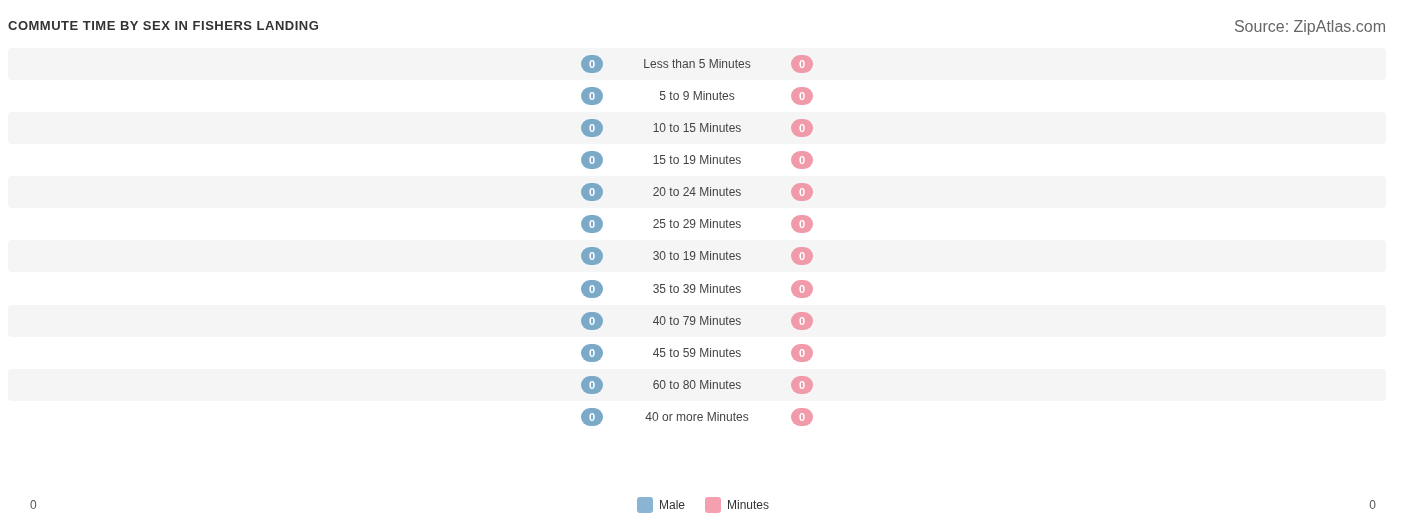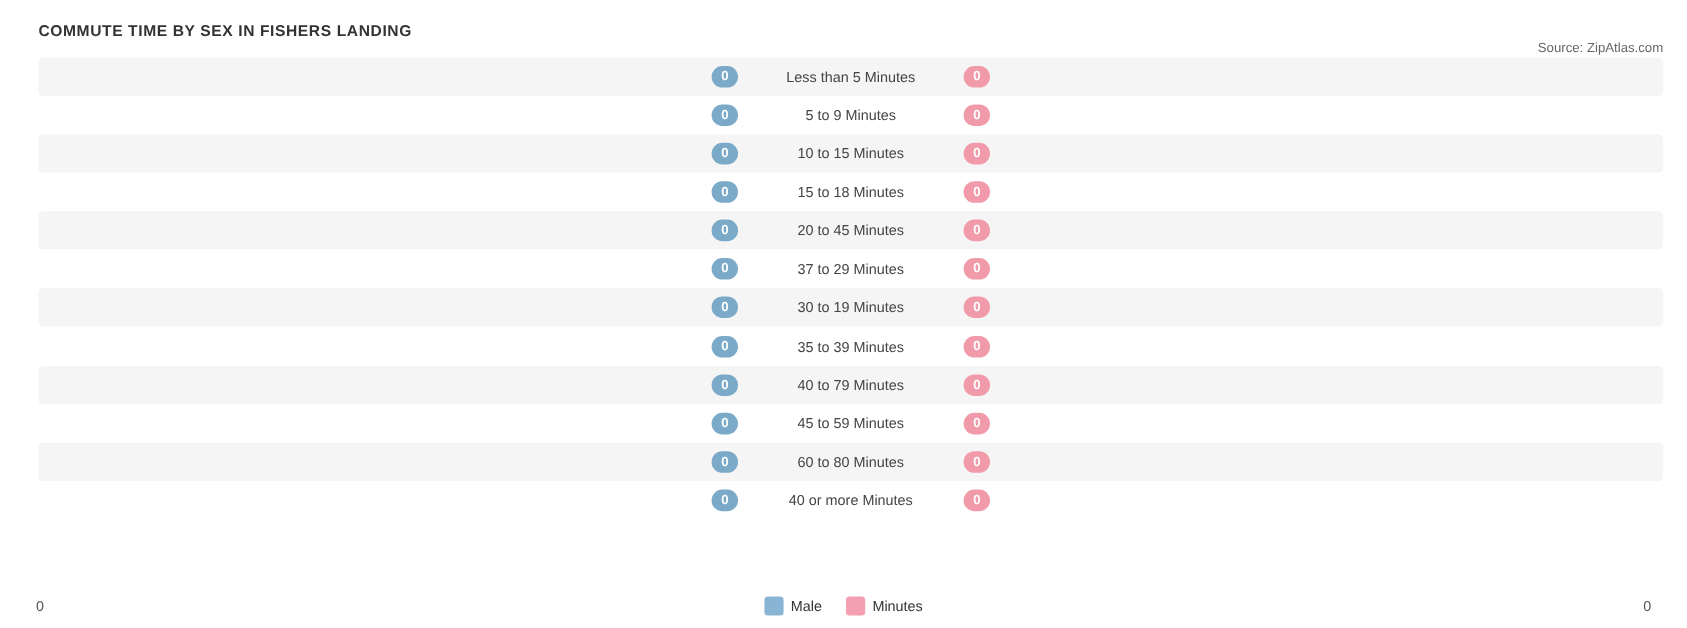--- a/index.html
+++ b/index.html
@@ -6,36 +6,36 @@
     body {
       font-family: Arial, sans-serif;
       background: #fff;
       width: 1406px;
       height: 523px;
       overflow: hidden;
     }
     .chart-container {
       width: 1406px;
       height: 523px;
-      padding: 18px 20px 50px 32px;
+      padding: 18px 20px 50px 8px;
       position: relative;
     }
     .chart-title {
       font-size: 13px;
       font-weight: bold;
       text-transform: uppercase;
       color: #333;
       letter-spacing: 0.5px;
       margin-bottom: 10px;
     }
     .source-label {
       position: absolute;
-      top: 34px;
+      top: 18px;
       right: 20px;
-      font-size: 11px;
+      font-size: 16px;
       color: #666;
     }
     .chart-area {
       width: 100%;
       height: calc(100% - 60px);
       display: flex;
       flex-direction: column;
       justify-content: space-between;
       padding: 5px 0;
     }
@@ -164,39 +164,39 @@
       </div>
       <div class="label-section">10 to 15 Minutes</div>
       <div class="right-section">
         <div class="zero-badge-female">0</div>
       </div>
     </div>
       <div class="bar-row">
       <div class="left-section">
         <div class="zero-badge-male">0</div>
       </div>
-      <div class="label-section">15 to 18 Minutes</div>
-      <div class="right-section">
-        <div class="zero-badge-female">0</div>
-      </div>
-    </div>
-      <div class="bar-row">
-      <div class="left-section">
-        <div class="zero-badge-male">0</div>
-      </div>
-      <div class="label-section">20 to 45 Minutes</div>
-      <div class="right-section">
-        <div class="zero-badge-female">0</div>
-      </div>
-    </div>
-      <div class="bar-row">
-      <div class="left-section">
-        <div class="zero-badge-male">0</div>
-      </div>
-      <div class="label-section">37 to 29 Minutes</div>
+      <div class="label-section">15 to 19 Minutes</div>
+      <div class="right-section">
+        <div class="zero-badge-female">0</div>
+      </div>
+    </div>
+      <div class="bar-row">
+      <div class="left-section">
+        <div class="zero-badge-male">0</div>
+      </div>
+      <div class="label-section">20 to 24 Minutes</div>
+      <div class="right-section">
+        <div class="zero-badge-female">0</div>
+      </div>
+    </div>
+      <div class="bar-row">
+      <div class="left-section">
+        <div class="zero-badge-male">0</div>
+      </div>
+      <div class="label-section">25 to 29 Minutes</div>
       <div class="right-section">
         <div class="zero-badge-female">0</div>
       </div>
     </div>
       <div class="bar-row">
       <div class="left-section">
         <div class="zero-badge-male">0</div>
       </div>
       <div class="label-section">30 to 19 Minutes</div>
       <div class="right-section">

